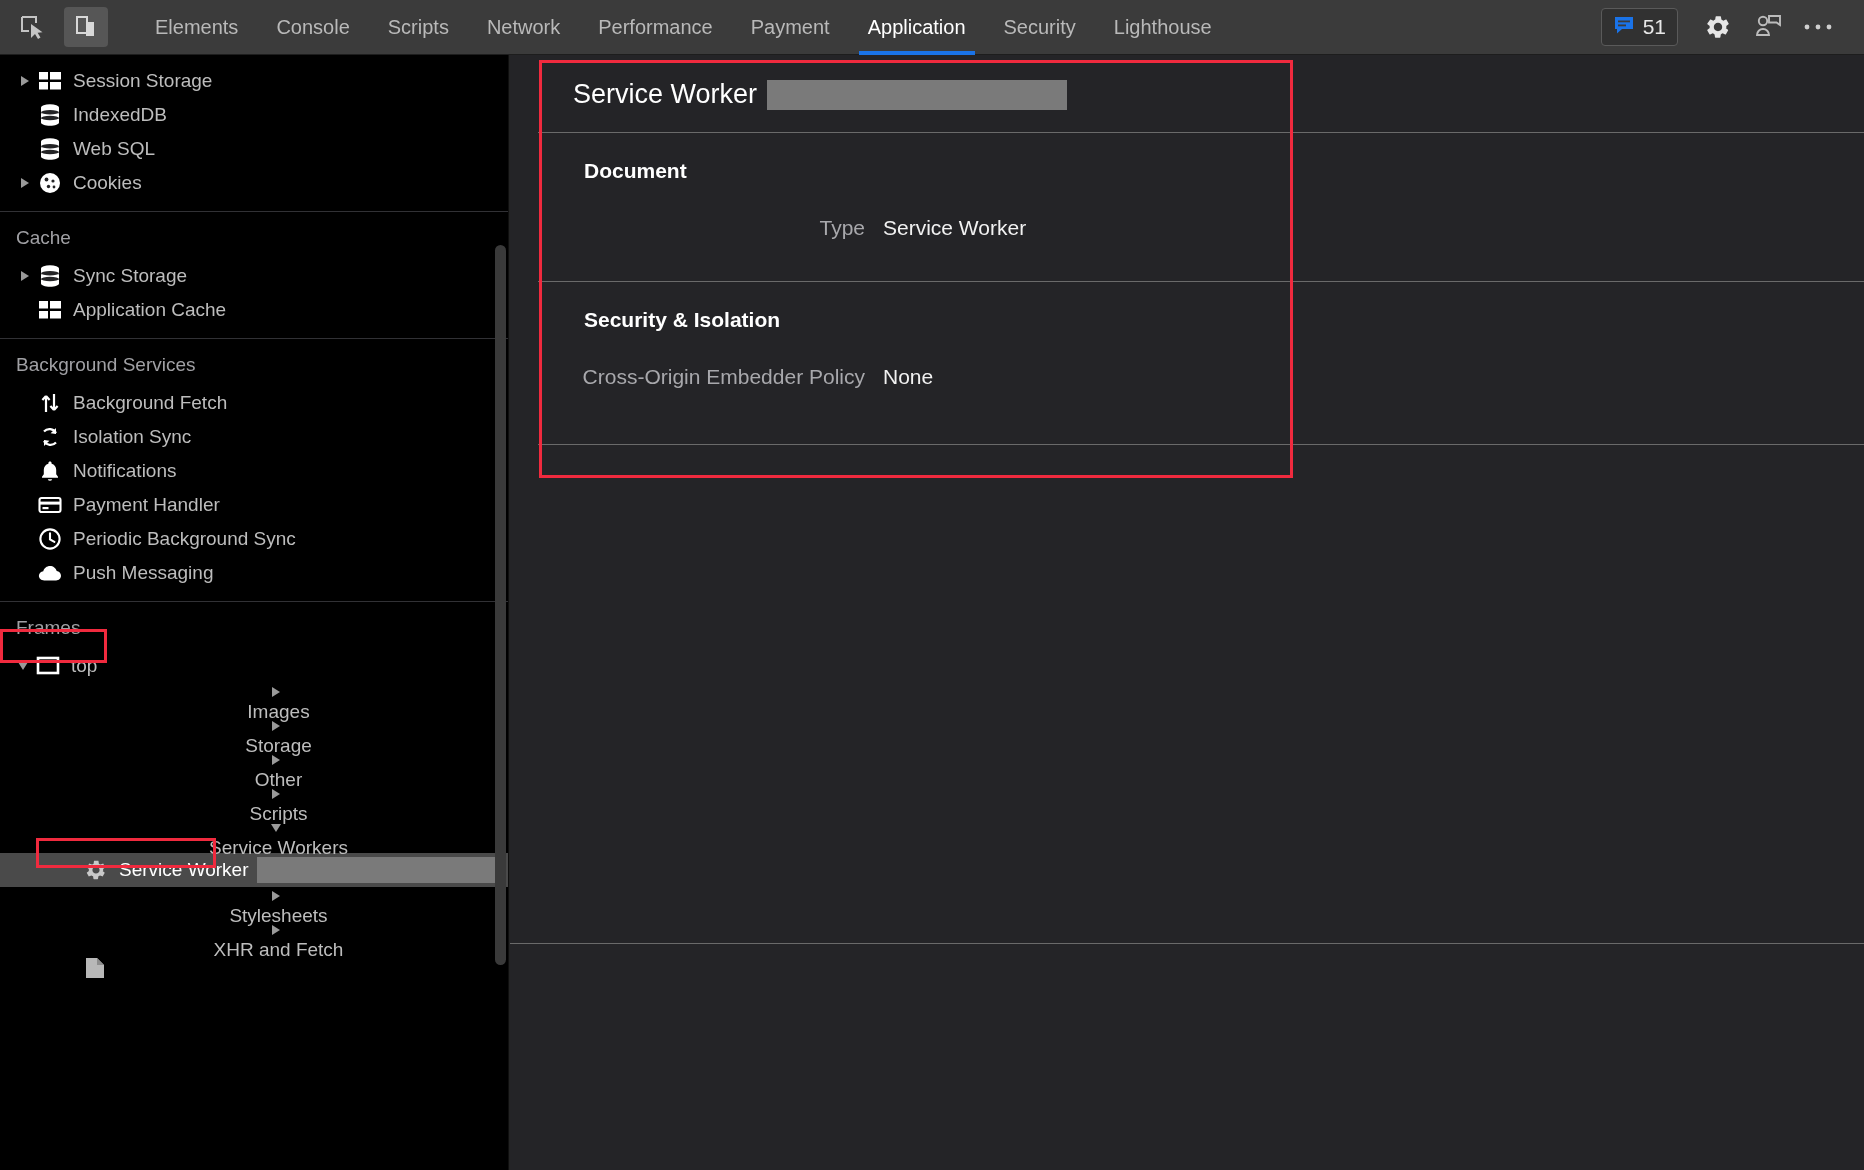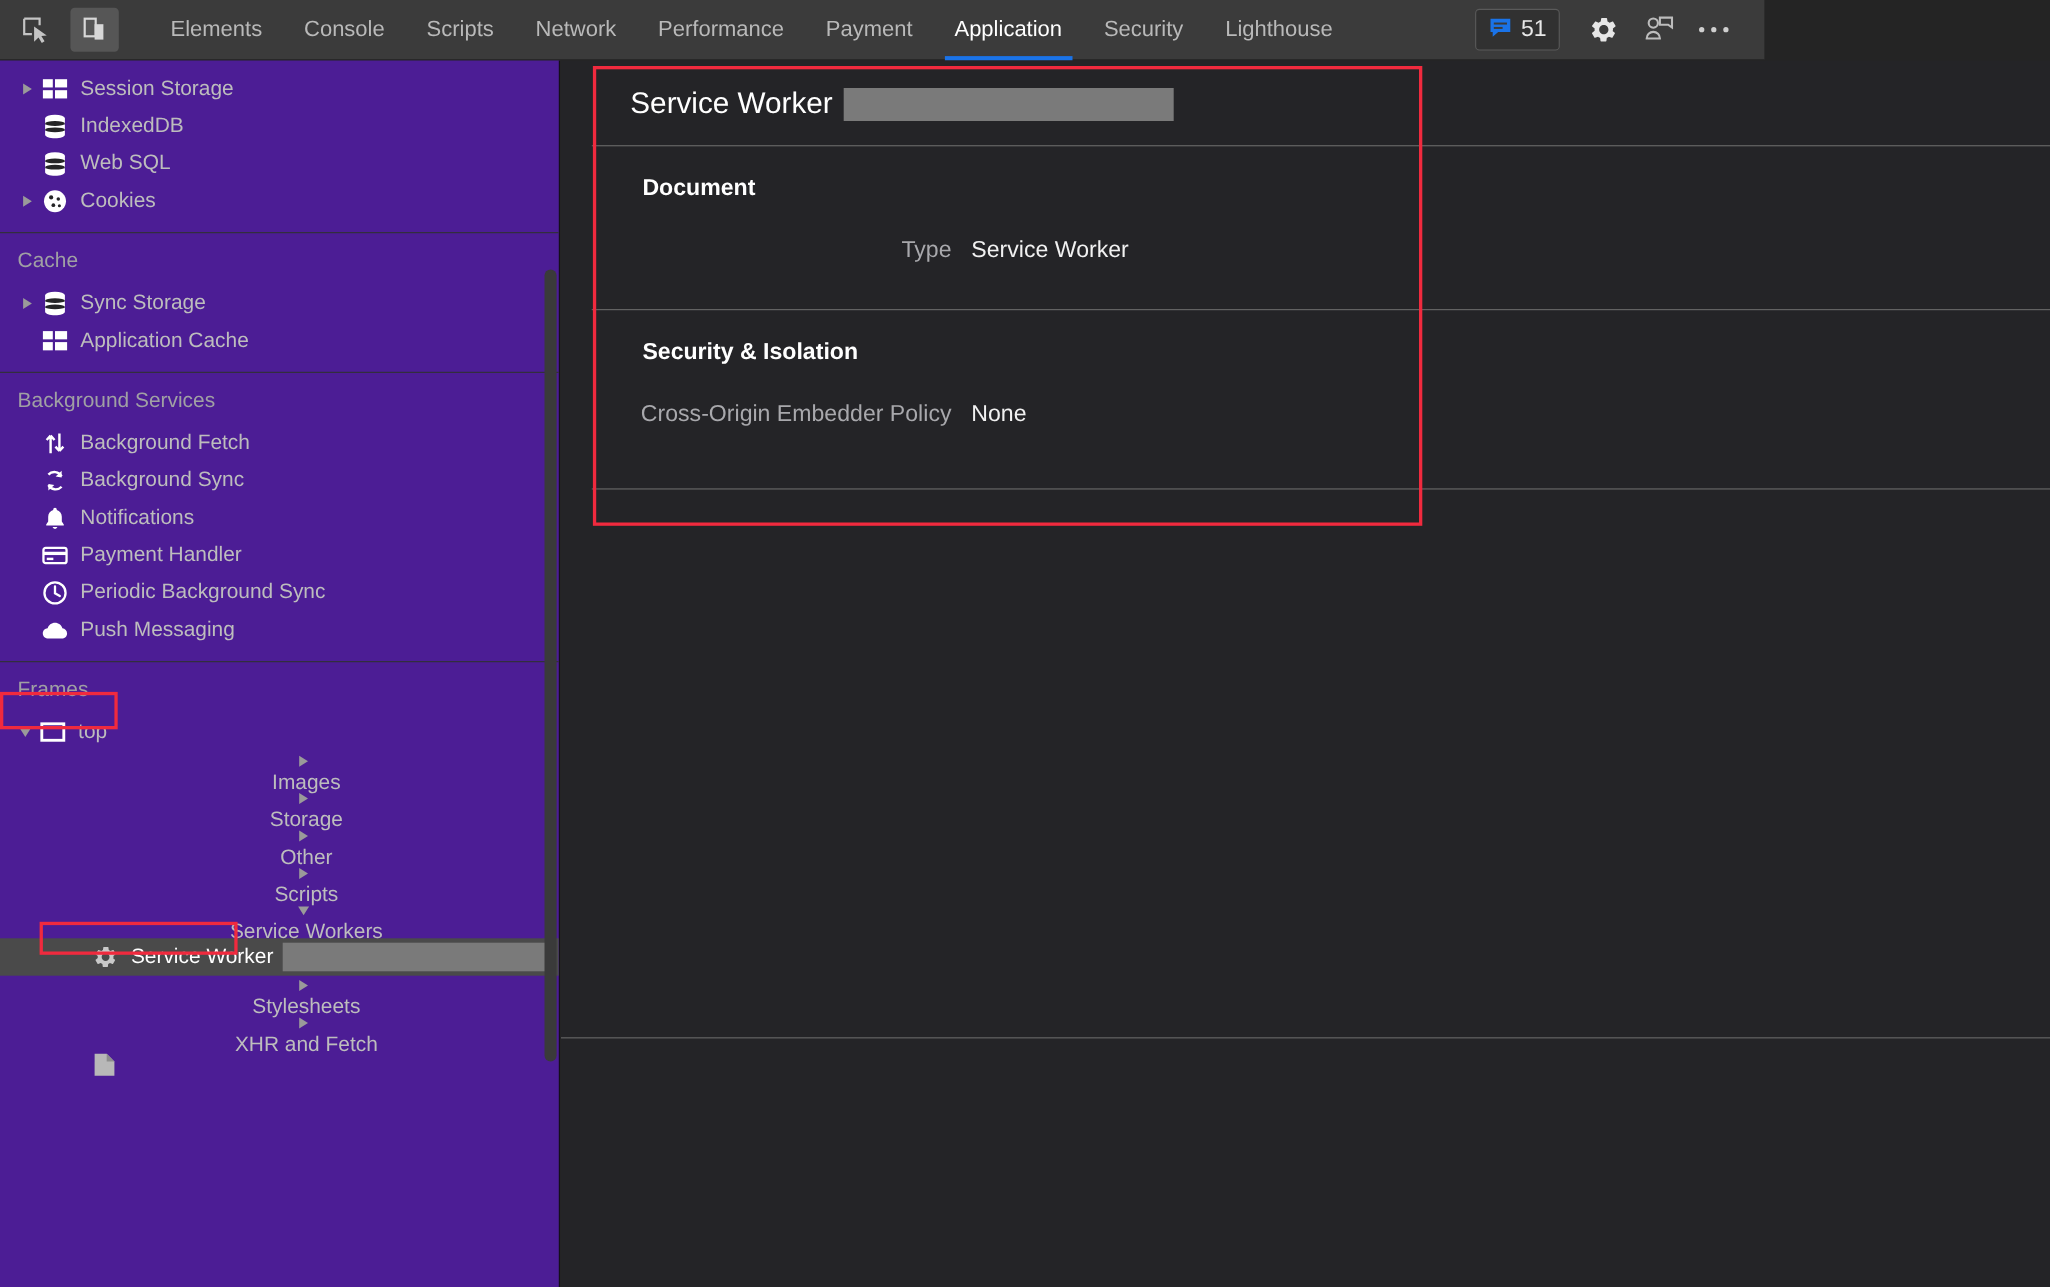--- a/index.html
+++ b/index.html
@@ -8,21 +8,21 @@
     width: 1864px; height: 1170px;
     background: #242424;
     font-family: "Liberation Sans", sans-serif;
     overflow: hidden;
   }
   body { position: relative; }
 
   
   .toolbar {
     position: absolute; top: 0; left: 0;
-    width: 1604px; height: 55px;
+    width: 1864px; height: 55px;
     background: #3b3b3b;
     border-bottom: 1px solid #1d1d1d;
     display: flex; align-items: center;
   }
   .tb-icon-btn {
     width: 44px; height: 40px;
     margin-left: 10px;
     display: flex; align-items: center; justify-content: center;
     border-radius: 4px;
     flex: 0 0 auto;
@@ -63,21 +63,21 @@
   .tb-right-icon {
     width: 44px; height: 40px;
     display: flex; align-items: center; justify-content: center;
     margin-right: 6px;
   }
 
   
   .sidebar {
     position: absolute; top: 55px; left: 0;
     width: 509px; height: 1115px;
-    background: #4c1d95;
+    background: #000000;
     border-right: 1px solid #0f0f0f;
     overflow: hidden;
   }
   .sb-section { padding: 9px 0 11px 0; border-bottom: 1px solid #313135; }
   .sb-section.nob { border-bottom: none; }
   .sb-header {
     font-size: 19px; color: #a0a0a4;
     padding: 6px 0 10px 16px;
   }
   .sb-row {
@@ -377,21 +377,21 @@
     <div class="sb-row">
       <span class="tw empty"></span>
       <span class="sb-ico">
         <svg width="24" height="24" viewBox="0 0 24 24">
             <path d="M18 8 A7.5 7.5 0 0 0 6 6.5" stroke="#fff" stroke-width="2.2" fill="none"></path>
             <path d="M6 16 A7.5 7.5 0 0 0 18 17.5" stroke="#fff" stroke-width="2.2" fill="none"></path>
             <path d="M18 3 L18 9 L12.6 8.2 Z" fill="#fff"></path>
             <path d="M6 21 L6 15 L11.4 15.8 Z" fill="#fff"></path>
           </svg>
       </span>
-      <span class="sb-label">Background Sync</span>
+      <span class="sb-label">Isolation Sync</span>
     </div>
 
     <div class="sb-row">
       <span class="tw empty"></span>
       <span class="sb-ico">
         <svg width="24" height="24" viewBox="0 0 24 24">
             <path d="M12 2.5c-.9 0-1.6.7-1.6 1.6v.6C7.6 5.4 5.8 7.8 5.8 10.8v4.4L4 17.8v1h16v-1l-1.8-2.6v-4.4c0-3-1.8-5.4-4.6-6.1v-.6c0-.9-.7-1.6-1.6-1.6z" fill="#fff"></path>
             <path d="M9.8 20.2a2.3 2.3 0 0 0 4.4 0z" fill="#fff"></path>
           </svg>
       </span>

